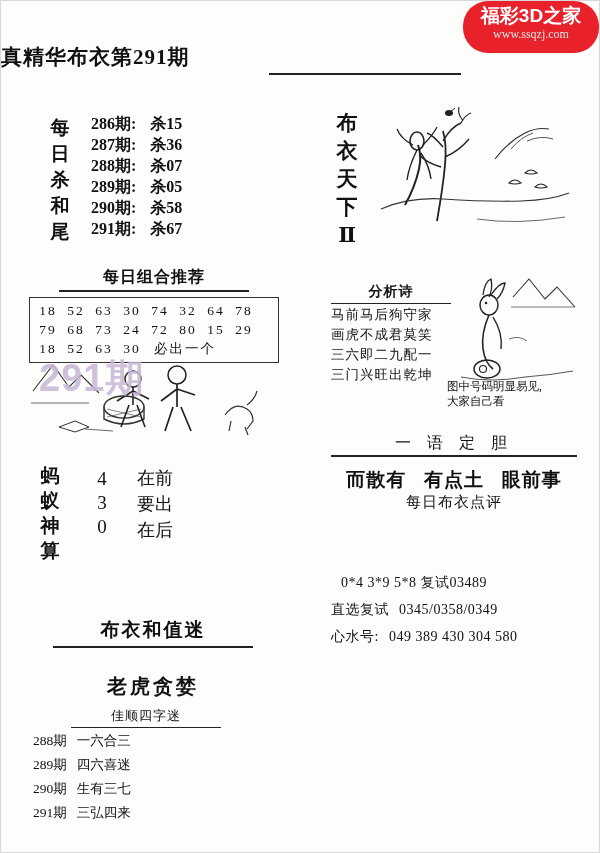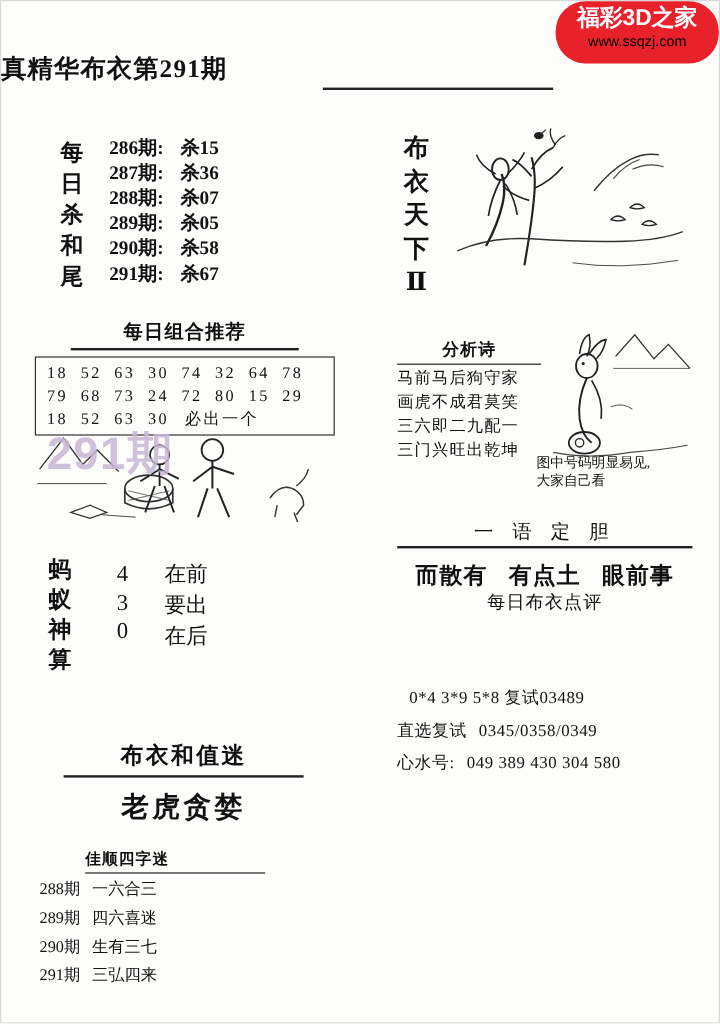--- a/index.html
+++ b/index.html
@@ -40,22 +40,22 @@
   }
   .logo-main {
     font-size: 19px;
     font-weight: bold;
     letter-spacing: 0px;
     font-family: "Liberation Sans", sans-serif;
     line-height: 22px;
   }
   .logo-sub {
     font-size: 12px;
-    font-family: Liberation Sans, sans-serif;
-    color: #000000;
+    font-family: Liberation Serif, serif;
+    color: #e5e5e5;
     line-height: 14px;
   }
 
   
   .main-title {
     position: absolute;
     top: 42px;
     left: 0;
     width: 532px;
     text-align: left;
@@ -207,35 +207,36 @@
     text-align: center;
   }
   .heshu-title {
     font-size: 19px;
     font-weight: bold;
     letter-spacing: 2px;
     border-bottom: 2px solid #222;
     padding-bottom: 3px;
   }
   .heshu-sub {
-    margin-top: 9px;
-    font-size: 23px;
+    margin-top: 25px;
+    font-size: 20px;
     font-weight: bold;
     letter-spacing: 3px;
   }
 
   .jiashun {
     position: absolute;
     left: 32px;
     top: 706px;
     width: 226px;
   }
   .jiashun-title {
+    text-align: center;
     font-size: 13px;
-    font-weight: bold;
+    font-weight: normal;
     letter-spacing: 1px;
     padding-bottom: 2px;
     border-bottom: 1.5px solid #222;
     width: 150px;
     margin: 0 auto;
   }
   .jiashun-row {
     font-size: 13.5px;
     line-height: 22px;
     margin-top: 2px;

